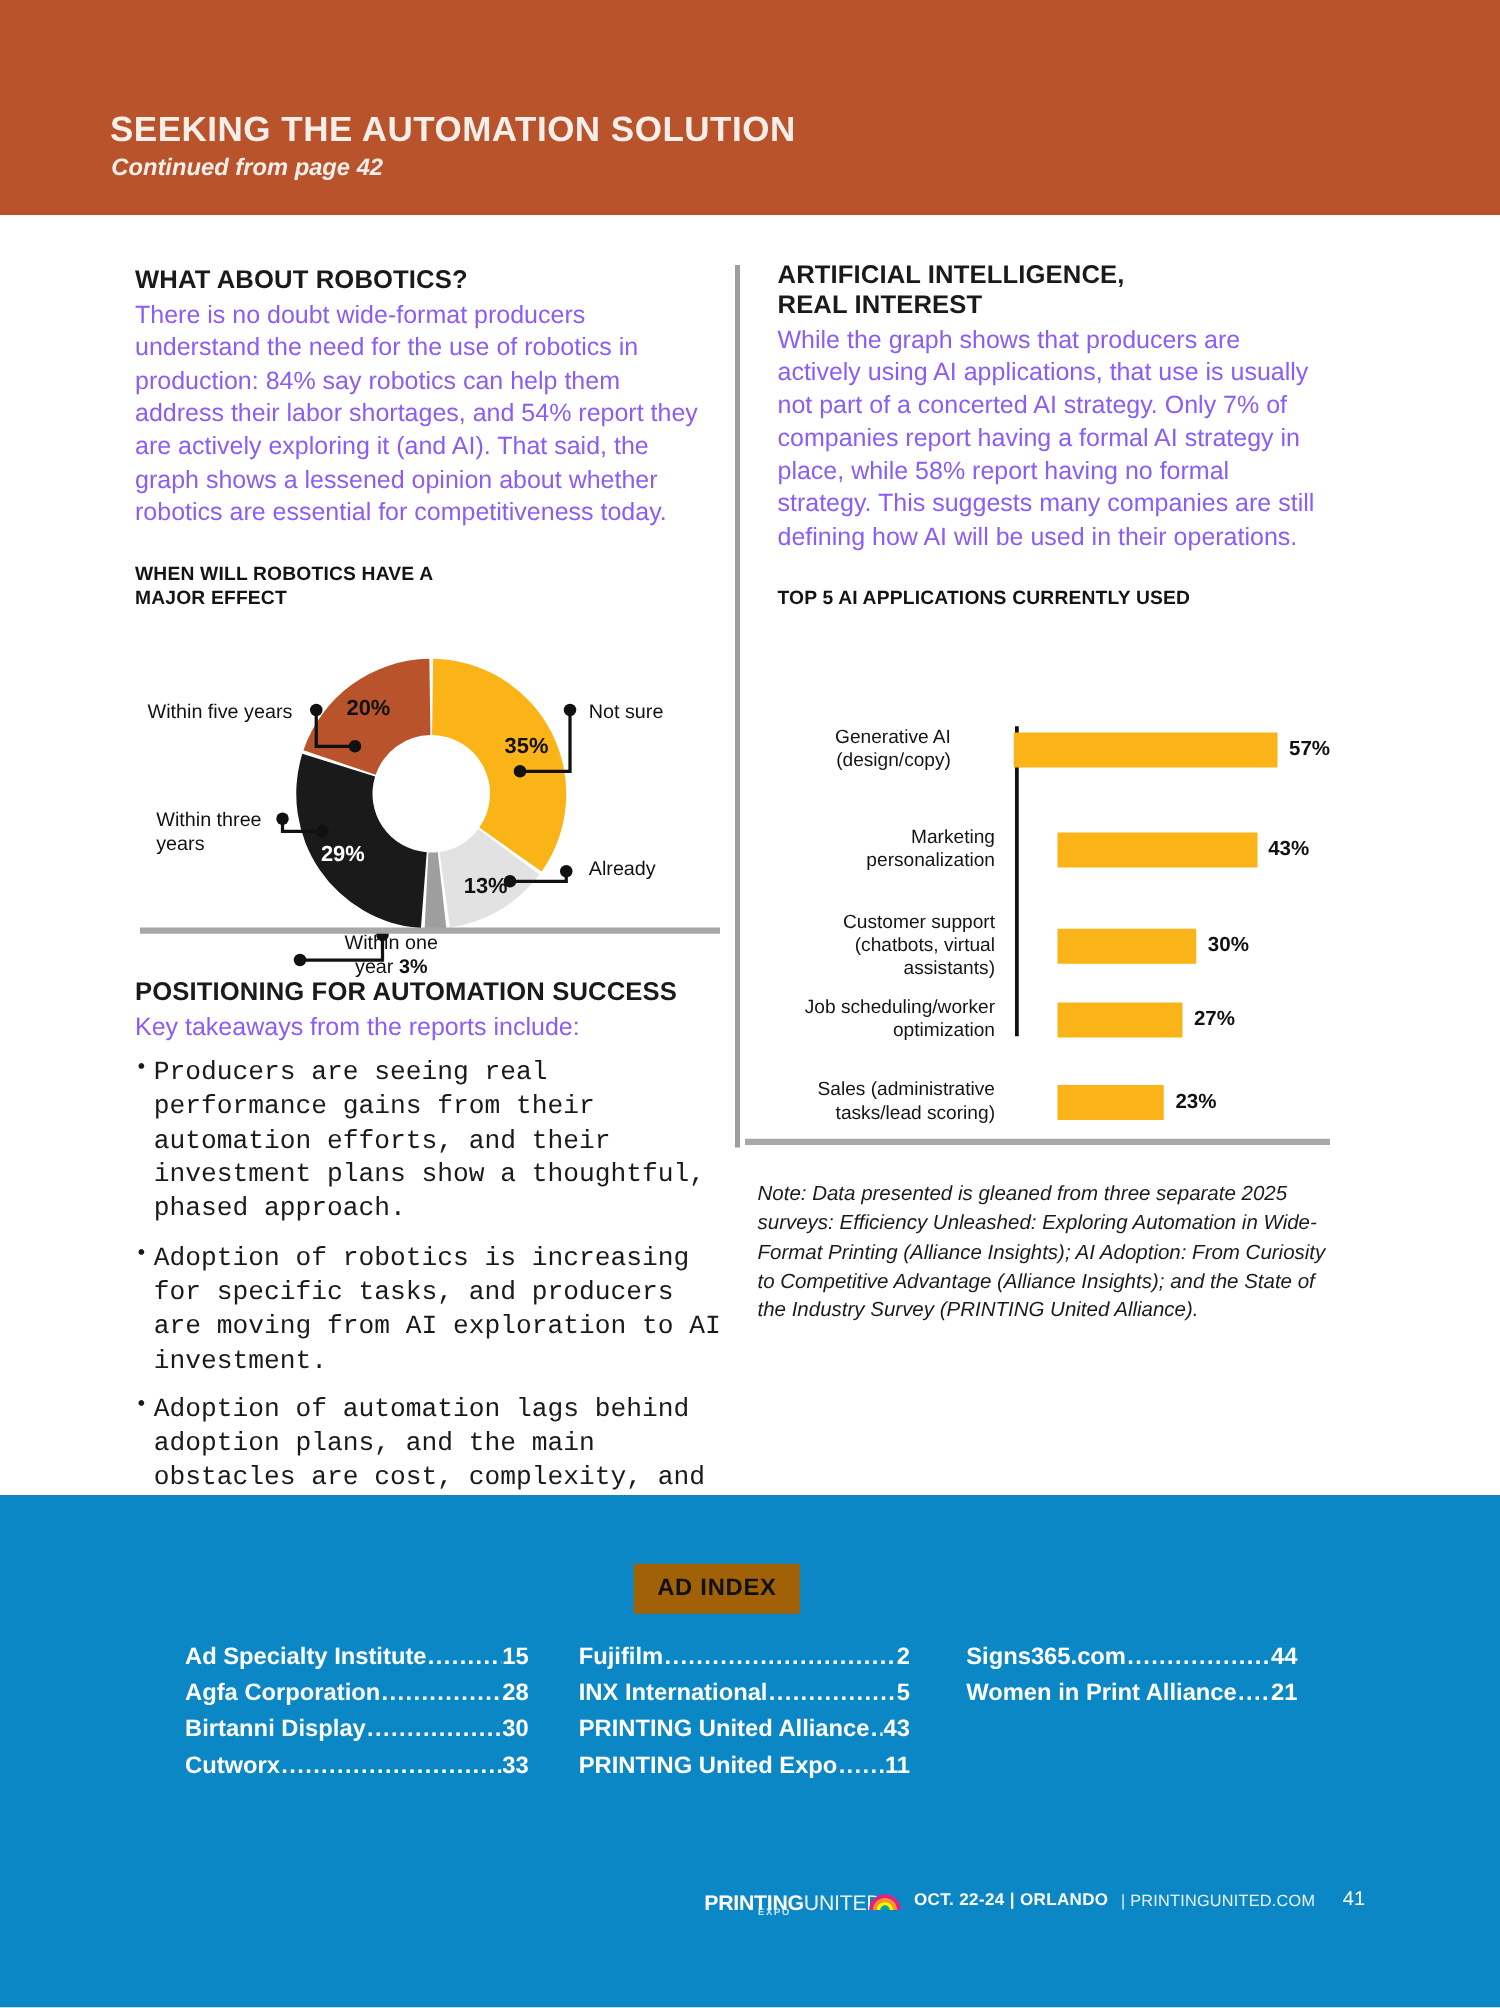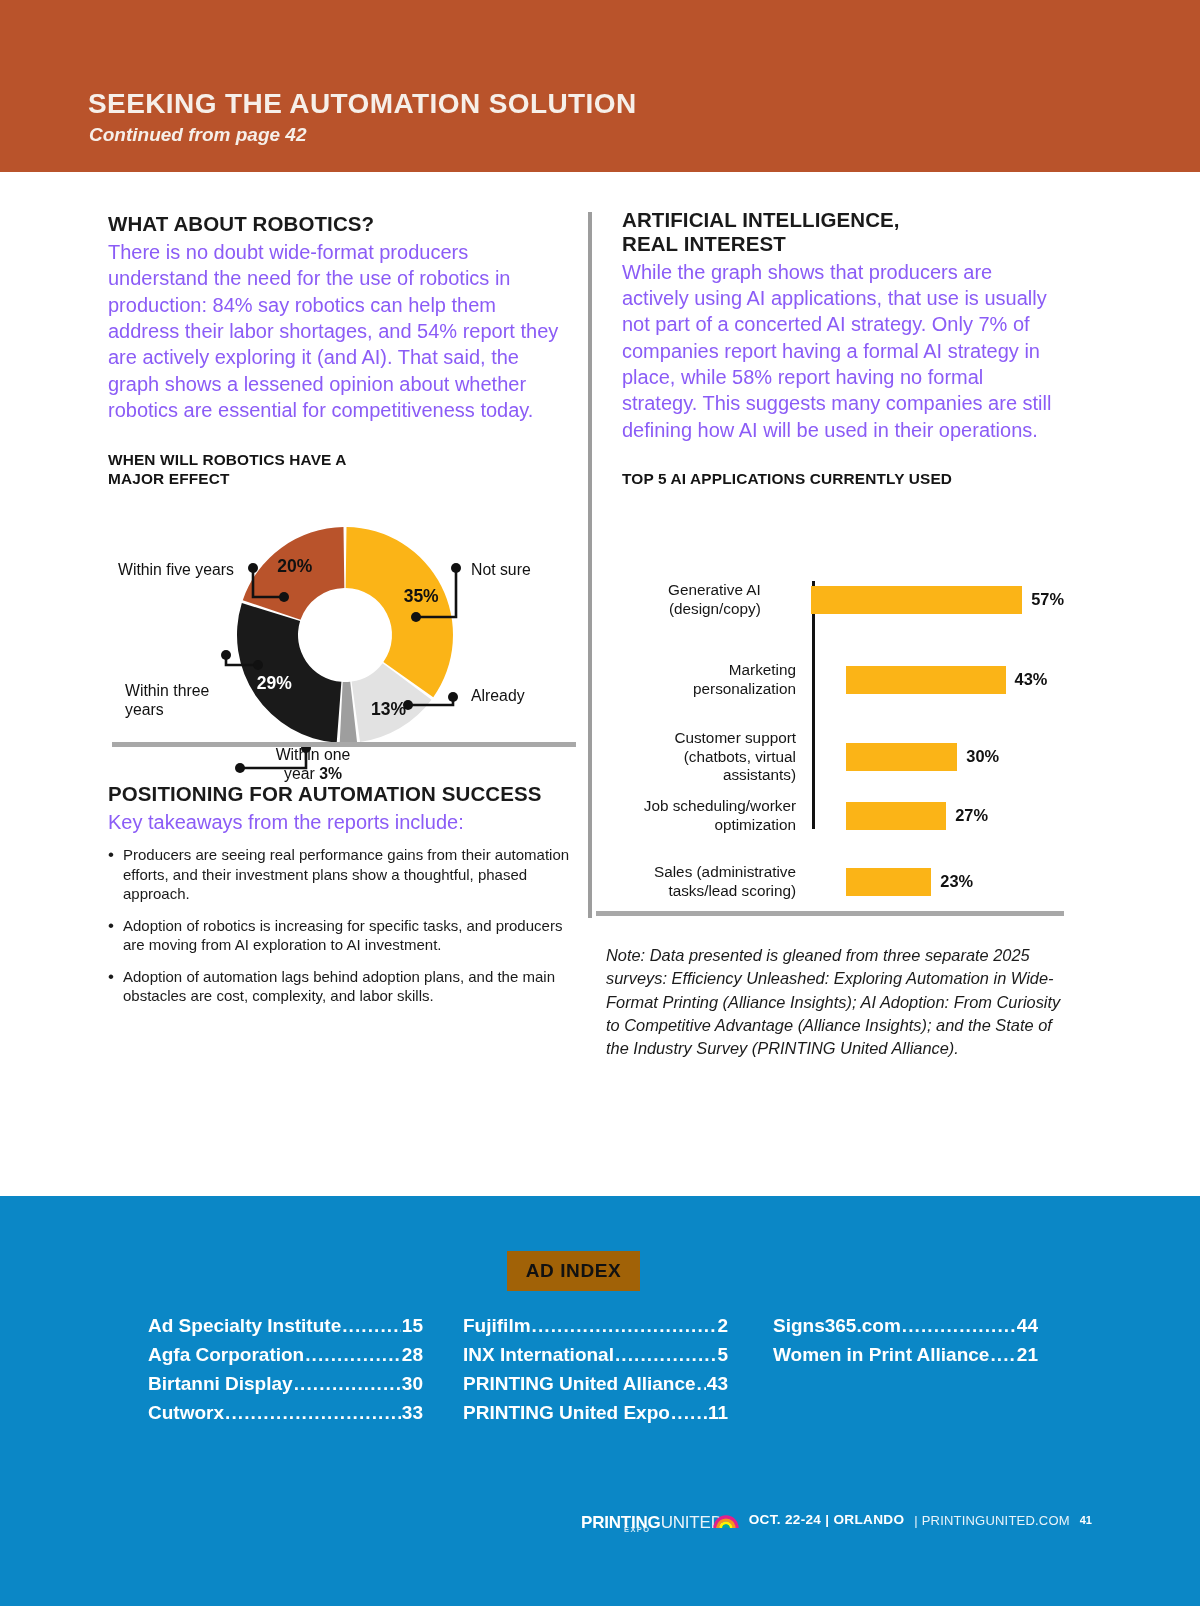--- a/index.html
+++ b/index.html
@@ -61,21 +61,21 @@
   .hrule-left {
     position: absolute; left: 112px; top: 742px; width: 464px; height: 5px;
     background: #a8a8a8;
   }
 
   
   .pos { position: absolute; left: 108px; top: 782px; width: 470px; }
   ul.bullets { list-style: none; margin-top: 10px; }
   ul.bullets li {
     position: relative; padding-left: 15px; margin-bottom: 12px;
-    font-size: 15px; line-height: 1.3;
+    font-size: 21px; line-height: 1.3; font-family: Liberation Mono, monospace;
   }
   ul.bullets li:before {
     content: "•"; position: absolute; left: 0; top: -1px; font-size: 17px;
   }
 
   
   .bar-chart { position: relative; margin-top: 30px; width: 442px; height: 350px; }
   .bar-axis {
     position: absolute; left: 190px; top: 62px; width: 3px; height: 248px;
     background: #111;
@@ -148,21 +148,21 @@
     font-size: 7.5px; font-weight: 700; letter-spacing: 1.4px; color: #cfe7f4;
   }
   .logo-arc { margin-left: -10px; margin-bottom: 1px; }
   .footer-text {
     font-size: 13.6px; font-weight: 700; color: #fff; letter-spacing: .3px; line-height: 1;
   }
   .footer-url {
     font-size: 13px; font-weight: 400; color: #eaf4fa; letter-spacing: .2px; line-height: 1;
   }
   .footer-page {
-    font-size: 11px; font-weight: 700; color: #fff; line-height: 1;
+    font-size: 16px; font-weight: 400; color: #fff; line-height: 1; margin-left: 12px;
   }
 </style>
 </head>
 <body>
 
 <div class="page">
 
   <div class="banner">
     <div class="banner-title">SEEKING THE AUTOMATION SOLUTION</div>
     <div class="banner-sub">Continued from page 42</div>
@@ -210,21 +210,21 @@
             <text x="313.18105781810544" y="97.18381227226874" text-anchor="middle" font-family="&quot;Liberation Sans&quot;, sans-serif" font-size="17.5" font-weight="700" fill="#111111">35%</text>
             <text x="280.5230410466568" y="209.59344330883715" text-anchor="middle" font-family="&quot;Liberation Sans&quot;, sans-serif" font-size="17.5" font-weight="700" fill="#111111">13%</text>
             <text x="166.28461089952498" y="184.0581288063572" text-anchor="middle" font-family="&quot;Liberation Sans&quot;, sans-serif" font-size="17.5" font-weight="700" fill="#ffffff">29%</text>
             <text x="186.74436092899347" y="66.82904698094205" text-anchor="middle" font-family="&quot;Liberation Sans&quot;, sans-serif" font-size="17.5" font-weight="700" fill="#111111">20%</text>
           </g>
       </svg>
 
       <div class="dlabel" style="left:10px; top:56px; width:135px; text-align:left;">
         <span>Within five years</span>
       </div>
-      <div class="dlabel" style="left:17px; top:143px; width:110px; text-align:left; line-height:1.18;margin-top:34px;">
+      <div class="dlabel" style="left:17px; top:143px; width:110px; text-align:left; line-height:1.18;">
         <span>Within three</span><br><span>years</span>
       </div>
       <div class="dlabel" style="left:92px; top:241px; width:130px; text-align:center; line-height:1.18;margin-left:48px;">
         <span>Within one</span><br><span>year <b>3%</b></span>
       </div>
       <div class="dlabel" style="left:363px; top:56px;">
         <span>Not sure</span>
       </div>
       <div class="dlabel" style="left:363px; top:182px;">
         <span>Already</span>

